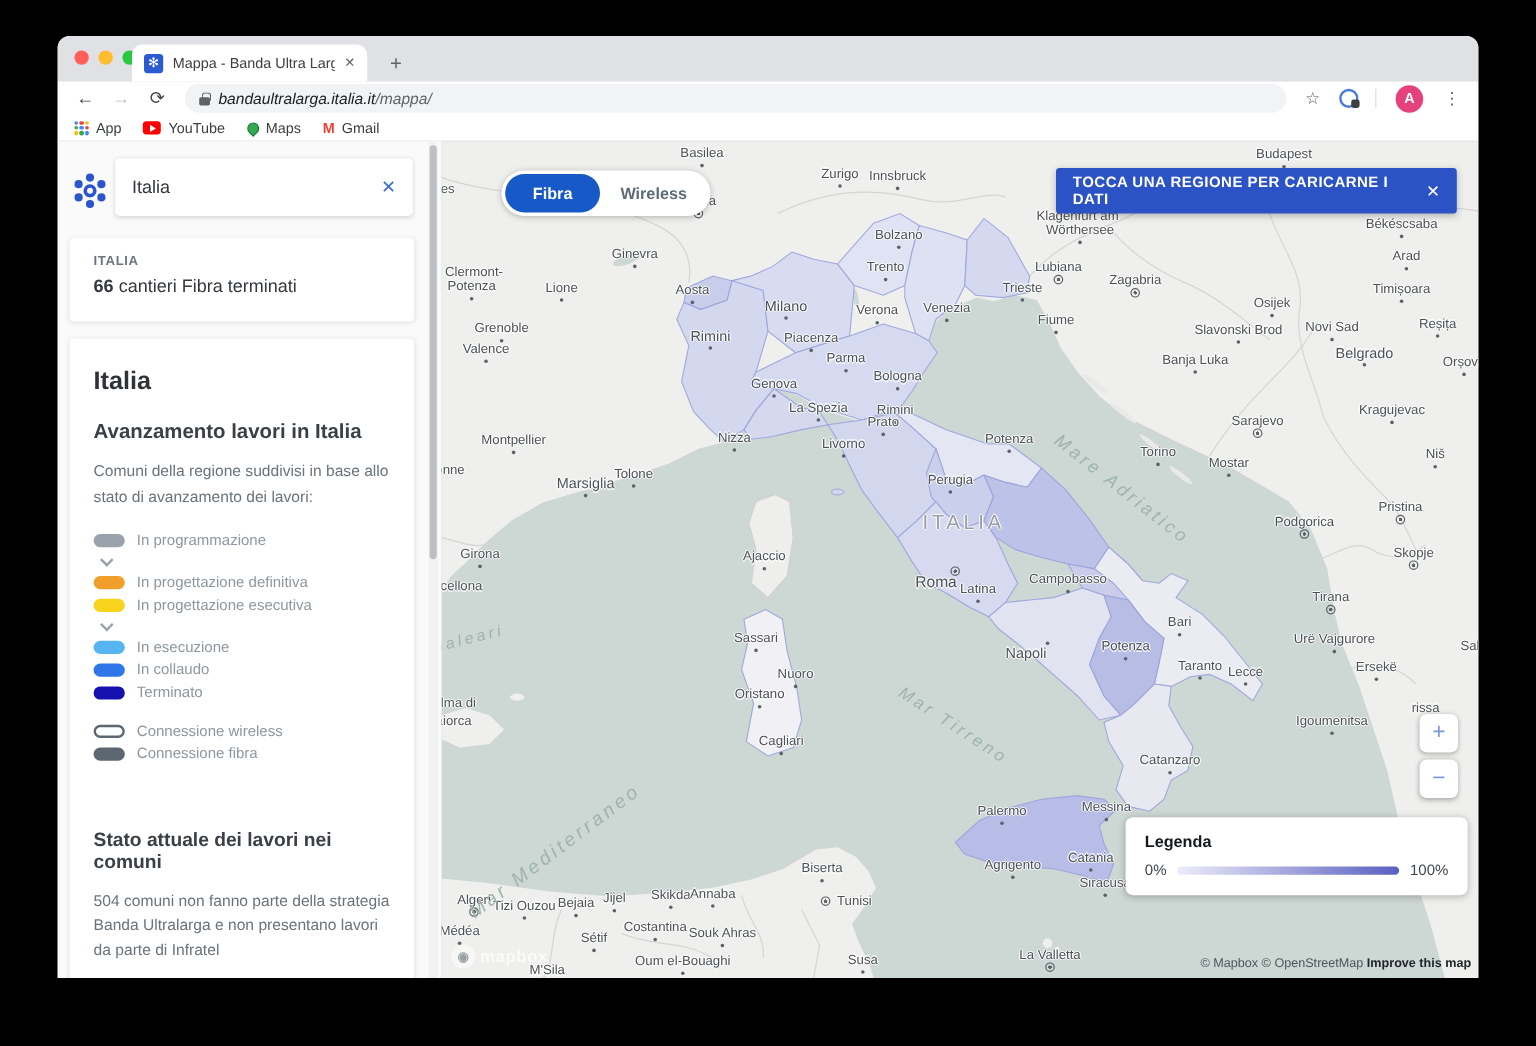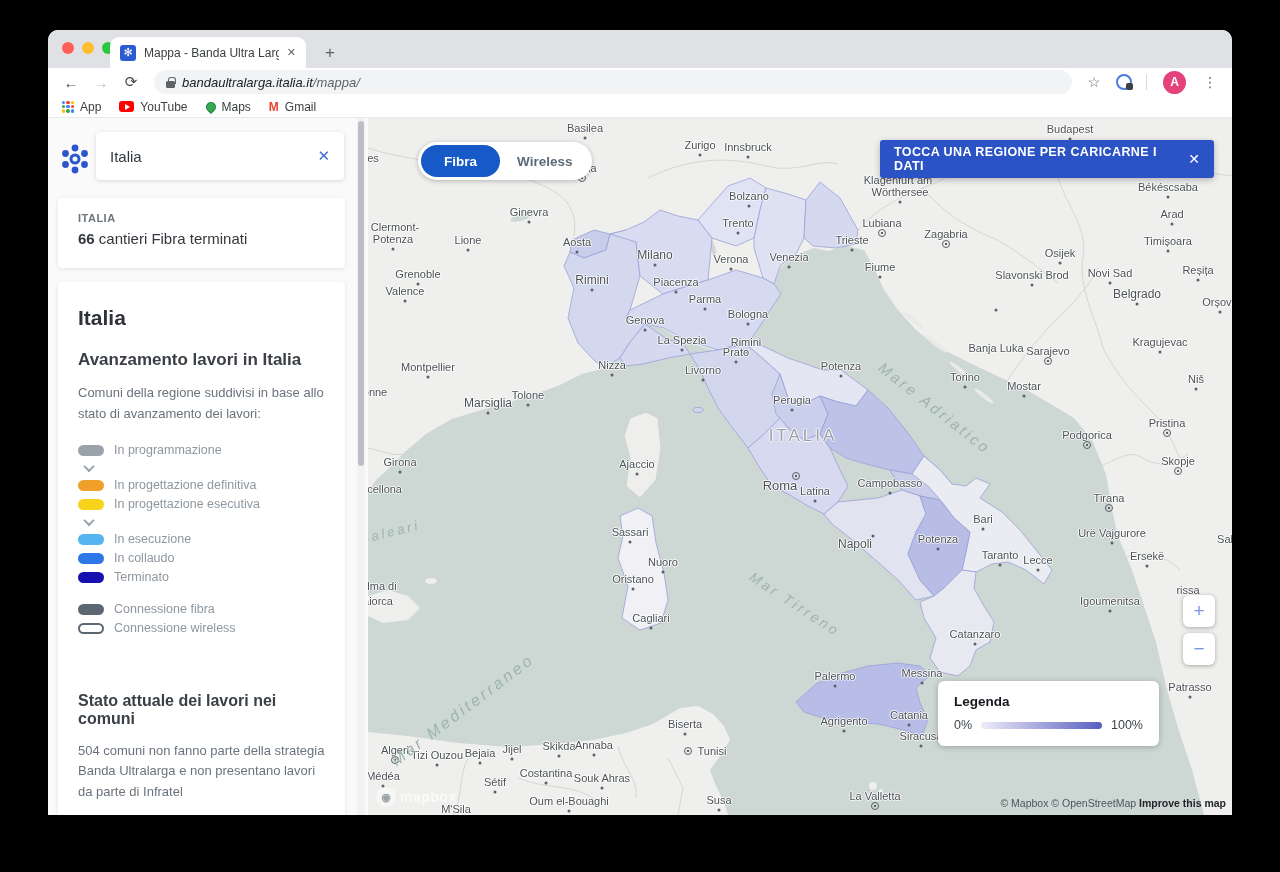--- a/index.html
+++ b/index.html
@@ -111,21 +111,21 @@
   .banner { position:absolute; left:512px; top:22px; width:334px; height:38px; background:#2b53c6;
     border-radius:3px; box-shadow:0 2px 6px rgba(0,0,0,.25); display:flex; align-items:center;
     padding:0 14px; }
   .banner .txt { flex:1; color:#fff; font-size:12.5px; font-weight:bold; letter-spacing:.4px; }
   .banner .x { color:#fff; font-size:14px; }
 
   .zoomctl { position:absolute; left:815px; top:477px; display:flex; flex-direction:column; gap:6px; }
   .zbtn { width:32px; height:32px; background:#fff; border-radius:6px; box-shadow:0 1px 4px rgba(0,0,0,.3);
     display:flex; align-items:center; justify-content:center; font-size:19px; color:#7b96e0; }
 
-  .legendcard { position:absolute; left:570px; top:563px; width:221px; background:#fff; border-radius:6px;
+  .legendcard { position:absolute; left:570px; top:563px; width:285px; background:#fff; border-radius:6px;
     box-shadow:0 1px 6px rgba(0,0,0,.25); padding:13px 16px 14px; }
   .legendcard h4 { font-size:13.5px; color:#15191d; font-weight:bold; }
   .legendcard .body { font-size:12.5px; color:#3f464d; line-height:1.42; margin-top:6px; }
   .gradrow { display:flex; align-items:center; margin-top:9px; font-size:12.5px; color:#3f464d; }
   .gradbar { flex:1; height:7px; border-radius:4px; margin:0 9px; }
 
   .attrib { position:absolute; right:6px; top:679px; font-size:10.5px; color:#4e565c; }
   .attrib b { color:#21262a; }
   .mblogo { position:absolute; left:8px; bottom:8px; display:flex; align-items:center; gap:4px; opacity:.85; }
   .mblogo .c { width:20px; height:20px; border-radius:50%; background:rgba(255,255,255,.6);
@@ -251,26 +251,26 @@
             <div class="row">
               <span class="pill" style="background: rgb(46, 119, 233);"></span>
               <span class="lbl">In collaudo</span>
             </div>
             <div class="row">
               <span class="pill" style="background: rgb(21, 16, 174);"></span>
               <span class="lbl">Terminato</span>
             </div>
             <div class="gap"></div>
             <div class="row">
+              <span class="pill outline" style="border-color: rgb(93, 103, 113);"></span>
+              <span class="lbl">Connessione wireless</span>
+            </div>
+            <div class="row">
               <span class="pill" style="background: rgb(93, 103, 113);"></span>
               <span class="lbl">Connessione fibra</span>
-            </div>
-            <div class="row">
-              <span class="pill outline" style="border-color: rgb(93, 103, 113);"></span>
-              <span class="lbl">Connessione wireless</span>
             </div>
           </div>
         <h3 class="stato-h">Stato attuale dei lavori nei comuni</h3>
         <p>504 comuni non fanno parte della strategia Banda Ultralarga e non presentano lavori da parte di Infratel</p>
 
       </div>
 
       <div class="sscroll">
           <div class="sthumb"></div>
         </div>
@@ -398,21 +398,21 @@
           <span class="mlabel city" style="left: 512px; top: 149px;">Fiume</span>
           <i class="dot" style="left: 512px; top: 159px;"></i>
           <span class="mlabel city" style="left: 692px; top: 135px;">Osijek</span>
           <i class="dot" style="left: 692px; top: 145px;"></i>
           <span class="mlabel city" style="left: 742px; top: 155px;">Novi Sad</span>
           <i class="dot" style="left: 742px; top: 165px;"></i>
           <span class="mlabel city" style="left: 664px; top: 157px;">Slavonski Brod</span>
           <i class="dot" style="left: 664px; top: 167px;"></i>
           <span class="mlabel city" style="left: 830px; top: 152px;">Reșița</span>
           <i class="dot" style="left: 830px; top: 162px;"></i>
-          <span class="mlabel city" style="left: 628px; top: 182px; margin-top: 48px;">Banja Luka</span>
+          <span class="mlabel city" style="left: 628px; top: 182px;">Banja Luka</span>
           <i class="dot" style="left: 628px; top: 192px;"></i>
           <span class="mlabel city" style="left: 769px; top: 176px; font-size: 12px;">Belgrado</span>
           <i class="dot" style="left: 769px; top: 186px;"></i>
           <span class="mlabel city" style="left: 852px; top: 184px;">Orșova</span>
           <i class="dot" style="left: 852px; top: 194px;"></i>
           <span class="mlabel city" style="left: 50px; top: 156px;">Grenoble</span>
           <i class="dot" style="left: 50px; top: 166px;"></i>
           <span class="mlabel city" style="left: 37px; top: 173px;">Valence</span>
           <i class="dot" style="left: 37px; top: 183px;"></i>
           <span class="mlabel city" style="left: 224px; top: 162px; font-size: 12px;">Rimini</span>

